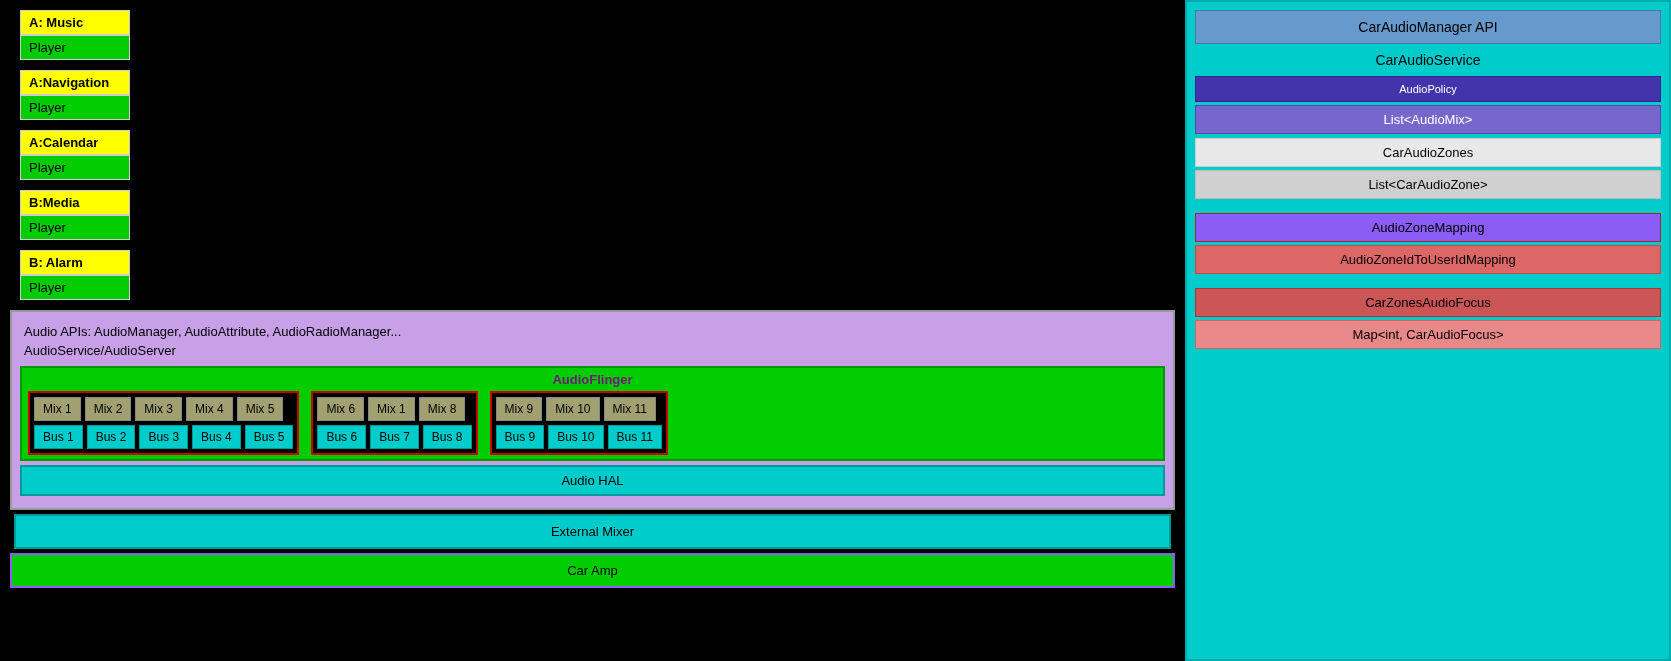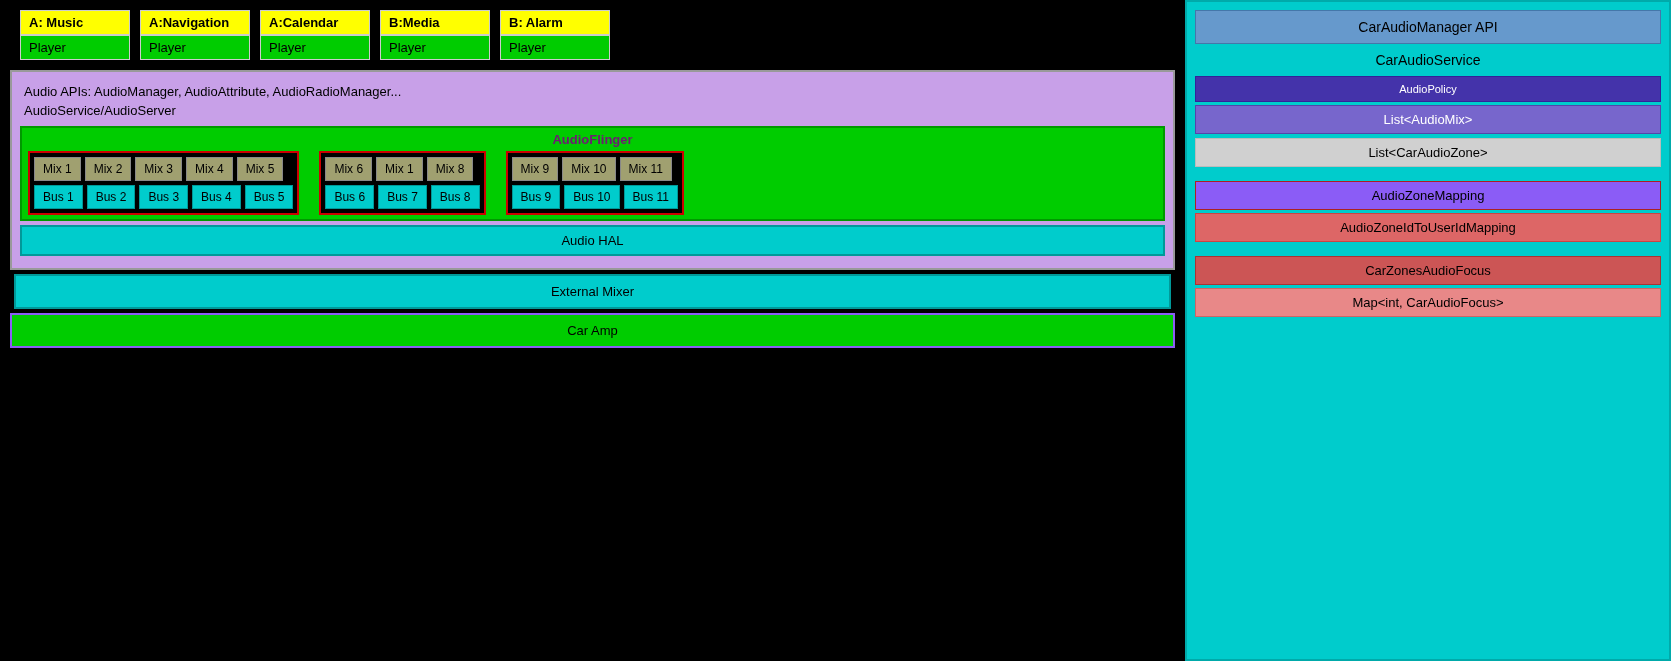--- a/index.html
+++ b/index.html
@@ -17,21 +17,21 @@
     
     .main-diagram {
       flex: 0 0 1185px;
       position: relative;
       padding: 10px;
     }
 
     
     .app-players-row {
       display: flex;
-      flex-direction: row;
+      flex-direction: column;
       gap: 10px;
       margin-bottom: 10px;
       margin-left: 10px;
     }
 
     .app-player-block {
       display: flex;
       flex-direction: column;
       width: 110px;
     }
@@ -88,21 +88,21 @@
       font-size: 13px;
       font-weight: bold;
       color: #701a75;
       margin-bottom: 4px;
     }
 
     
     .mix-bus-groups {
       display: flex;
       flex-direction: row;
-      gap: 20px;
+      gap: 12px;
     }
 
     .mix-group {
       border: 2px solid #cc0000;
       background: #000;
       padding: 4px;
       display: flex;
       flex-direction: column;
       gap: 4px;
     }
@@ -375,20 +375,21 @@
 <div class="right-panel">
   <div class="panel-title-blue">CarAudioManager API</div>
   <div class="panel-title-light">CarAudioService</div>
 
   <div class="panel-section">
     <div class="panel-row-dark-purple">AudioPolicy</div>
     <div class="panel-row-medium-purple">List&lt;AudioMix&gt;</div>
   </div>
 
   <div class="panel-section">
+    <div class="panel-row-white">CarAudioZones</div>
     <div class="panel-row-light-gray">List&lt;CarAudioZone&gt;</div>
   </div>
 
   <div class="panel-spacer"></div>
 
   <div class="panel-section">
     <div class="panel-row-red-dark">AudioZoneMapping</div>
     <div class="panel-row-red-light">AudioZoneIdToUserIdMapping</div>
   </div>
 

